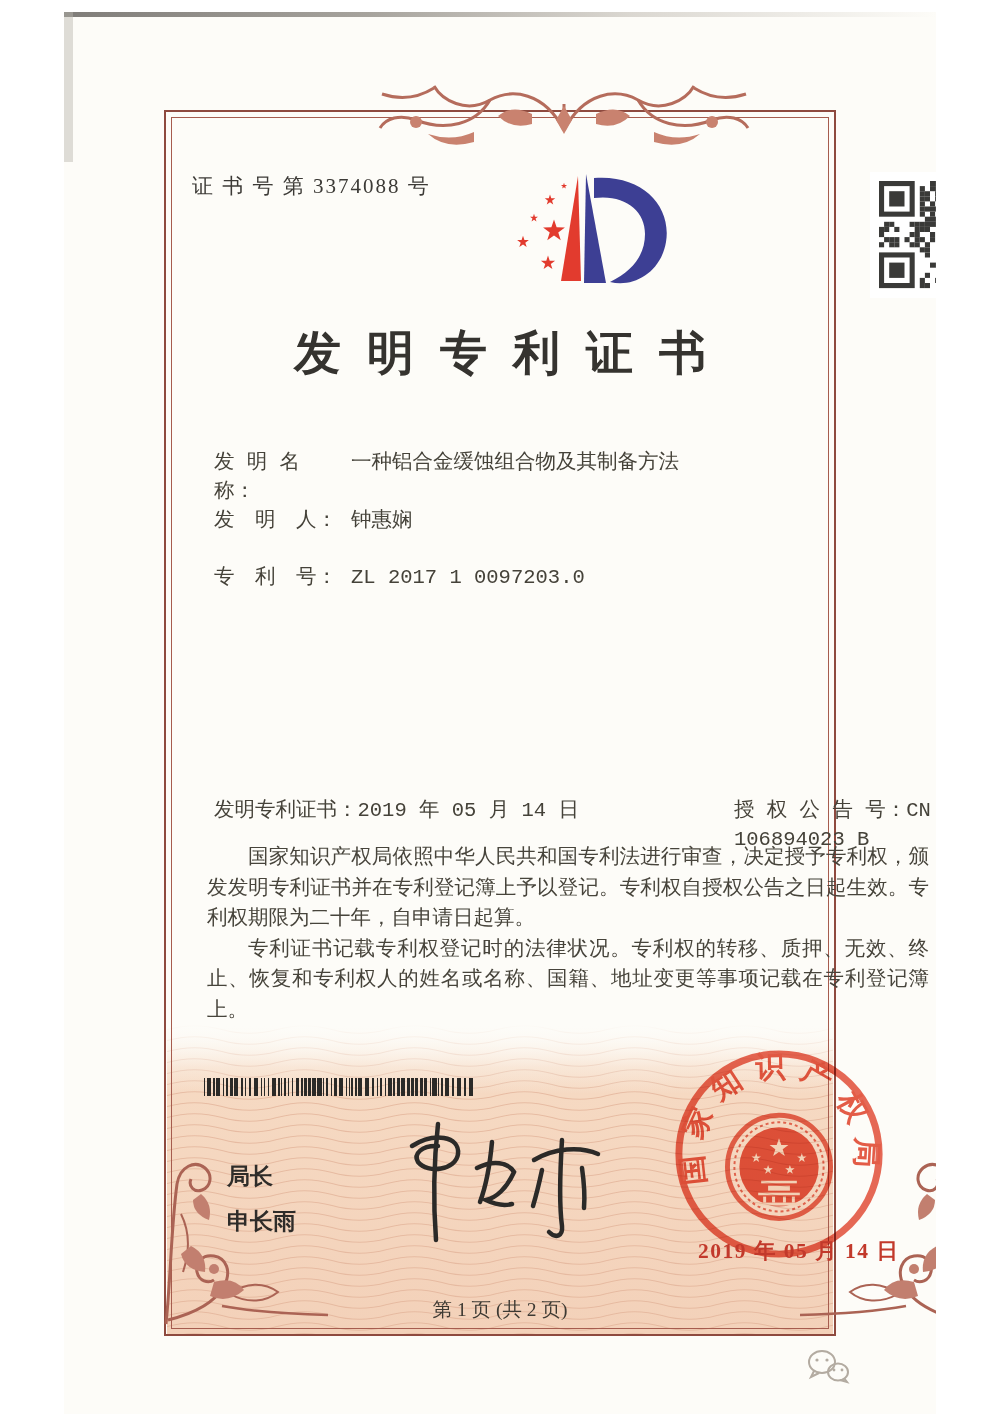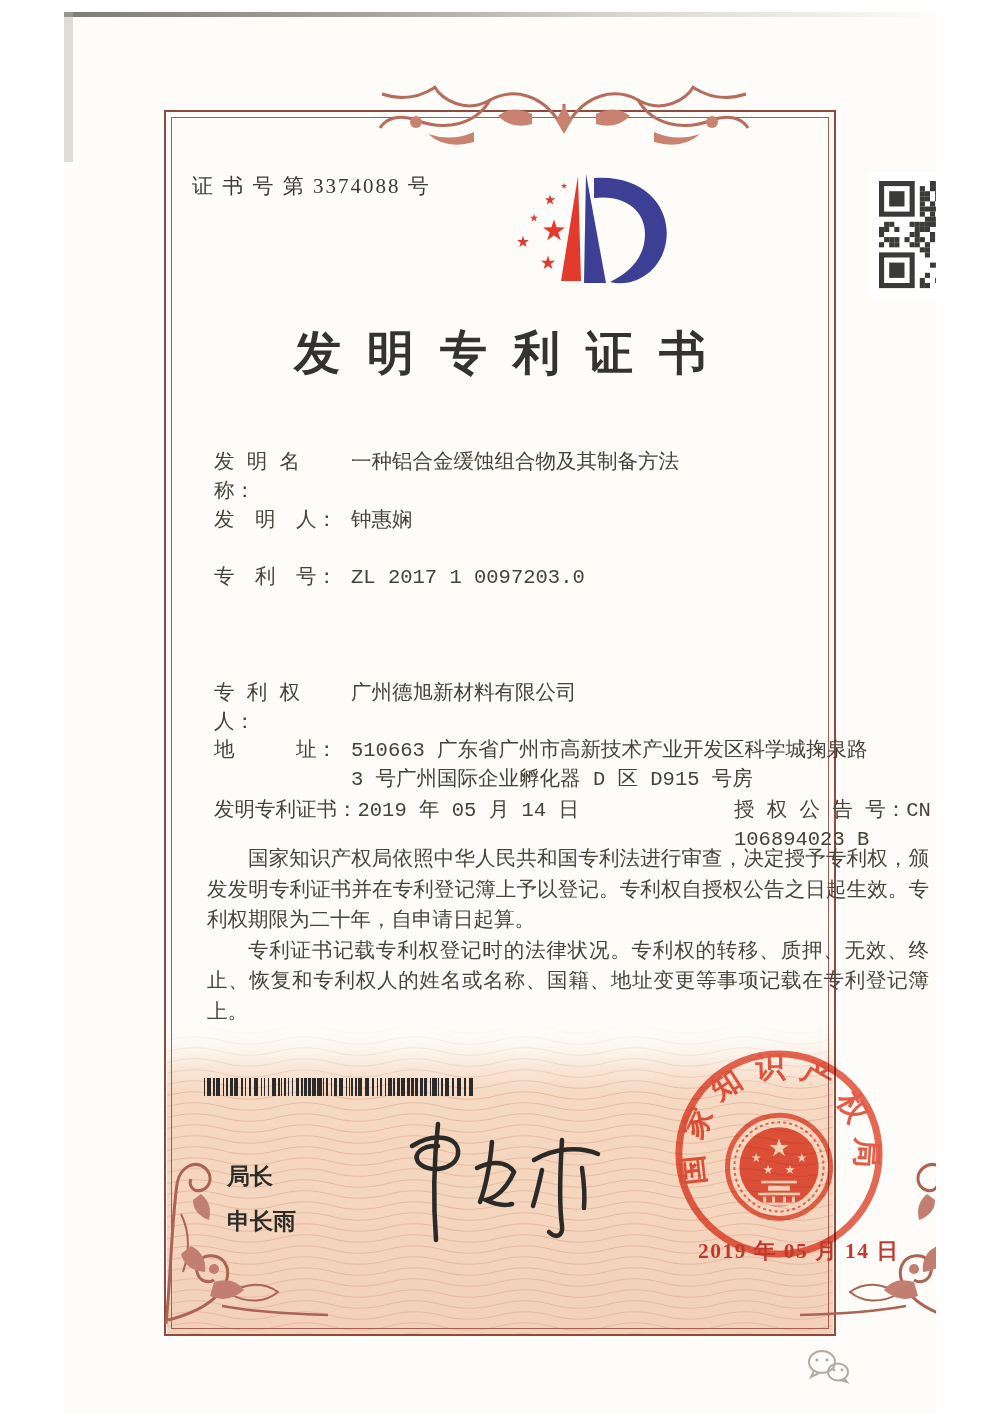--- a/index.html
+++ b/index.html
@@ -27,21 +27,21 @@
          letter-spacing:26px;text-indent:26px;color:#35332f;z-index:4;}
   
   .row{position:absolute;left:150px;font-size:20.5px;line-height:29px;color:#454239;z-index:4;width:740px;font-family:Liberation Mono, monospace;}
   .flabel{display:inline-block;width:137px;vertical-align:top;}
   .fvalue{display:inline-block;vertical-align:top;max-width:560px;}
   .addr .fvalue{width:518px;}
   .grant2{position:absolute;left:520px;top:0;}
   
   .paras{position:absolute;left:143px;top:831px;width:722px;z-index:4;font-size:20.5px;line-height:30.5px;
          color:#47443b;text-align:justify;}
-  .paras p{margin:0;text-indent:2em;}
+  .paras p{margin:0;text-indent:2em;font-family:Liberation Mono, monospace;}
   
   .barcode{position:absolute;left:140px;top:1066px;width:272px;height:18px;z-index:4;display:flex;align-items:stretch;}
   .barcode i{display:block;background:#2b2a28;height:100%;}
   
   .signer{position:absolute;left:163px;top:1142px;z-index:4;font-family:"Liberation Sans","DejaVu Sans",sans-serif;
           font-weight:bold;font-size:23px;color:#2e2c29;line-height:45px;}
   .signature{position:absolute;left:312px;top:1100px;z-index:4;}
   
   .seal{position:absolute;left:601px;top:1028px;z-index:5;mix-blend-mode:multiply;opacity:.95;}
   .seal-date{position:absolute;left:634px;top:1224px;z-index:5;font-size:21.5px;letter-spacing:1.5px;
@@ -289,26 +289,20 @@
 
   <div class="row" style="top:436px">
     <span class="flabel">发 明 名 称：</span><span class="fvalue">一种铝合金缓蚀组合物及其制备方法</span>
   </div>
   <div class="row" style="top:494px">
     <span class="flabel">发　明　人：</span><span class="fvalue">钟惠娴</span>
   </div>
   <div class="row" style="top:551px">
     <span class="flabel">专　利　号：</span><span class="fvalue">ZL 2017 1 0097203.0</span>
   </div>
-  <div class="row" style="top:667px">
-    <span class="flabel">专 利 权 人：</span><span class="fvalue">广州德旭新材料有限公司</span>
-  </div>
-  <div class="row addr" style="top:724px">
-    <span class="flabel">地　　　址：</span><span class="fvalue">510663 广东省广州市高新技术产业开发区科学城掬泉路 3 号广州国际企业孵化器 D 区 D915 号房</span>
-  </div>
   <div class="row" style="top:784px">
     <span>发明专利证书：</span><span>2019 年 05 月 14 日</span>
     <span class="grant2">
       <span>授 权 公 告 号：</span><span>CN 106894023 B</span>
     </span>
   </div>
 
   <div class="paras">
     <p>国家知识产权局依照中华人民共和国专利法进行审查，决定授予专利权，颁发发明专利证书并在专利登记簿上予以登记。专利权自授权公告之日起生效。专利权期限为二十年，自申请日起算。</p>
     <p>专利证书记载专利权登记时的法律状况。专利权的转移、质押、无效、终止、恢复和专利权人的姓名或名称、国籍、地址变更等事项记载在专利登记簿上。</p>
@@ -418,20 +412,21 @@
         <rect x="99" y="158" width="3" height="6"></rect>
           <rect x="108" y="158" width="3" height="6"></rect>
         <rect x="119" y="158" width="3" height="6"></rect>
           <rect x="128" y="158" width="3" height="6"></rect>
         <rect x="92" y="164" width="46" height="3"></rect>
       </g>
     </g>
   </svg>
   <div class="seal-date">2019 年 05 月 14 日</div>
 
+  <div class="page-no">第 1 页 (共 2 页)</div>
 
   <div class="watermark">
     <svg width="44" height="36" viewBox="0 0 44 36">
       <g fill="none" stroke="#b3aba1" stroke-width="2">
         <ellipse cx="16" cy="14" rx="13" ry="11"></ellipse>
         <path d="M8,23 L5,29 L13,25"></path>
         <ellipse cx="32" cy="24" rx="10" ry="8.5"></ellipse>
         <path d="M38,30 L41,34 L34,32"></path>
       </g>
       <g fill="#b3aba1">

